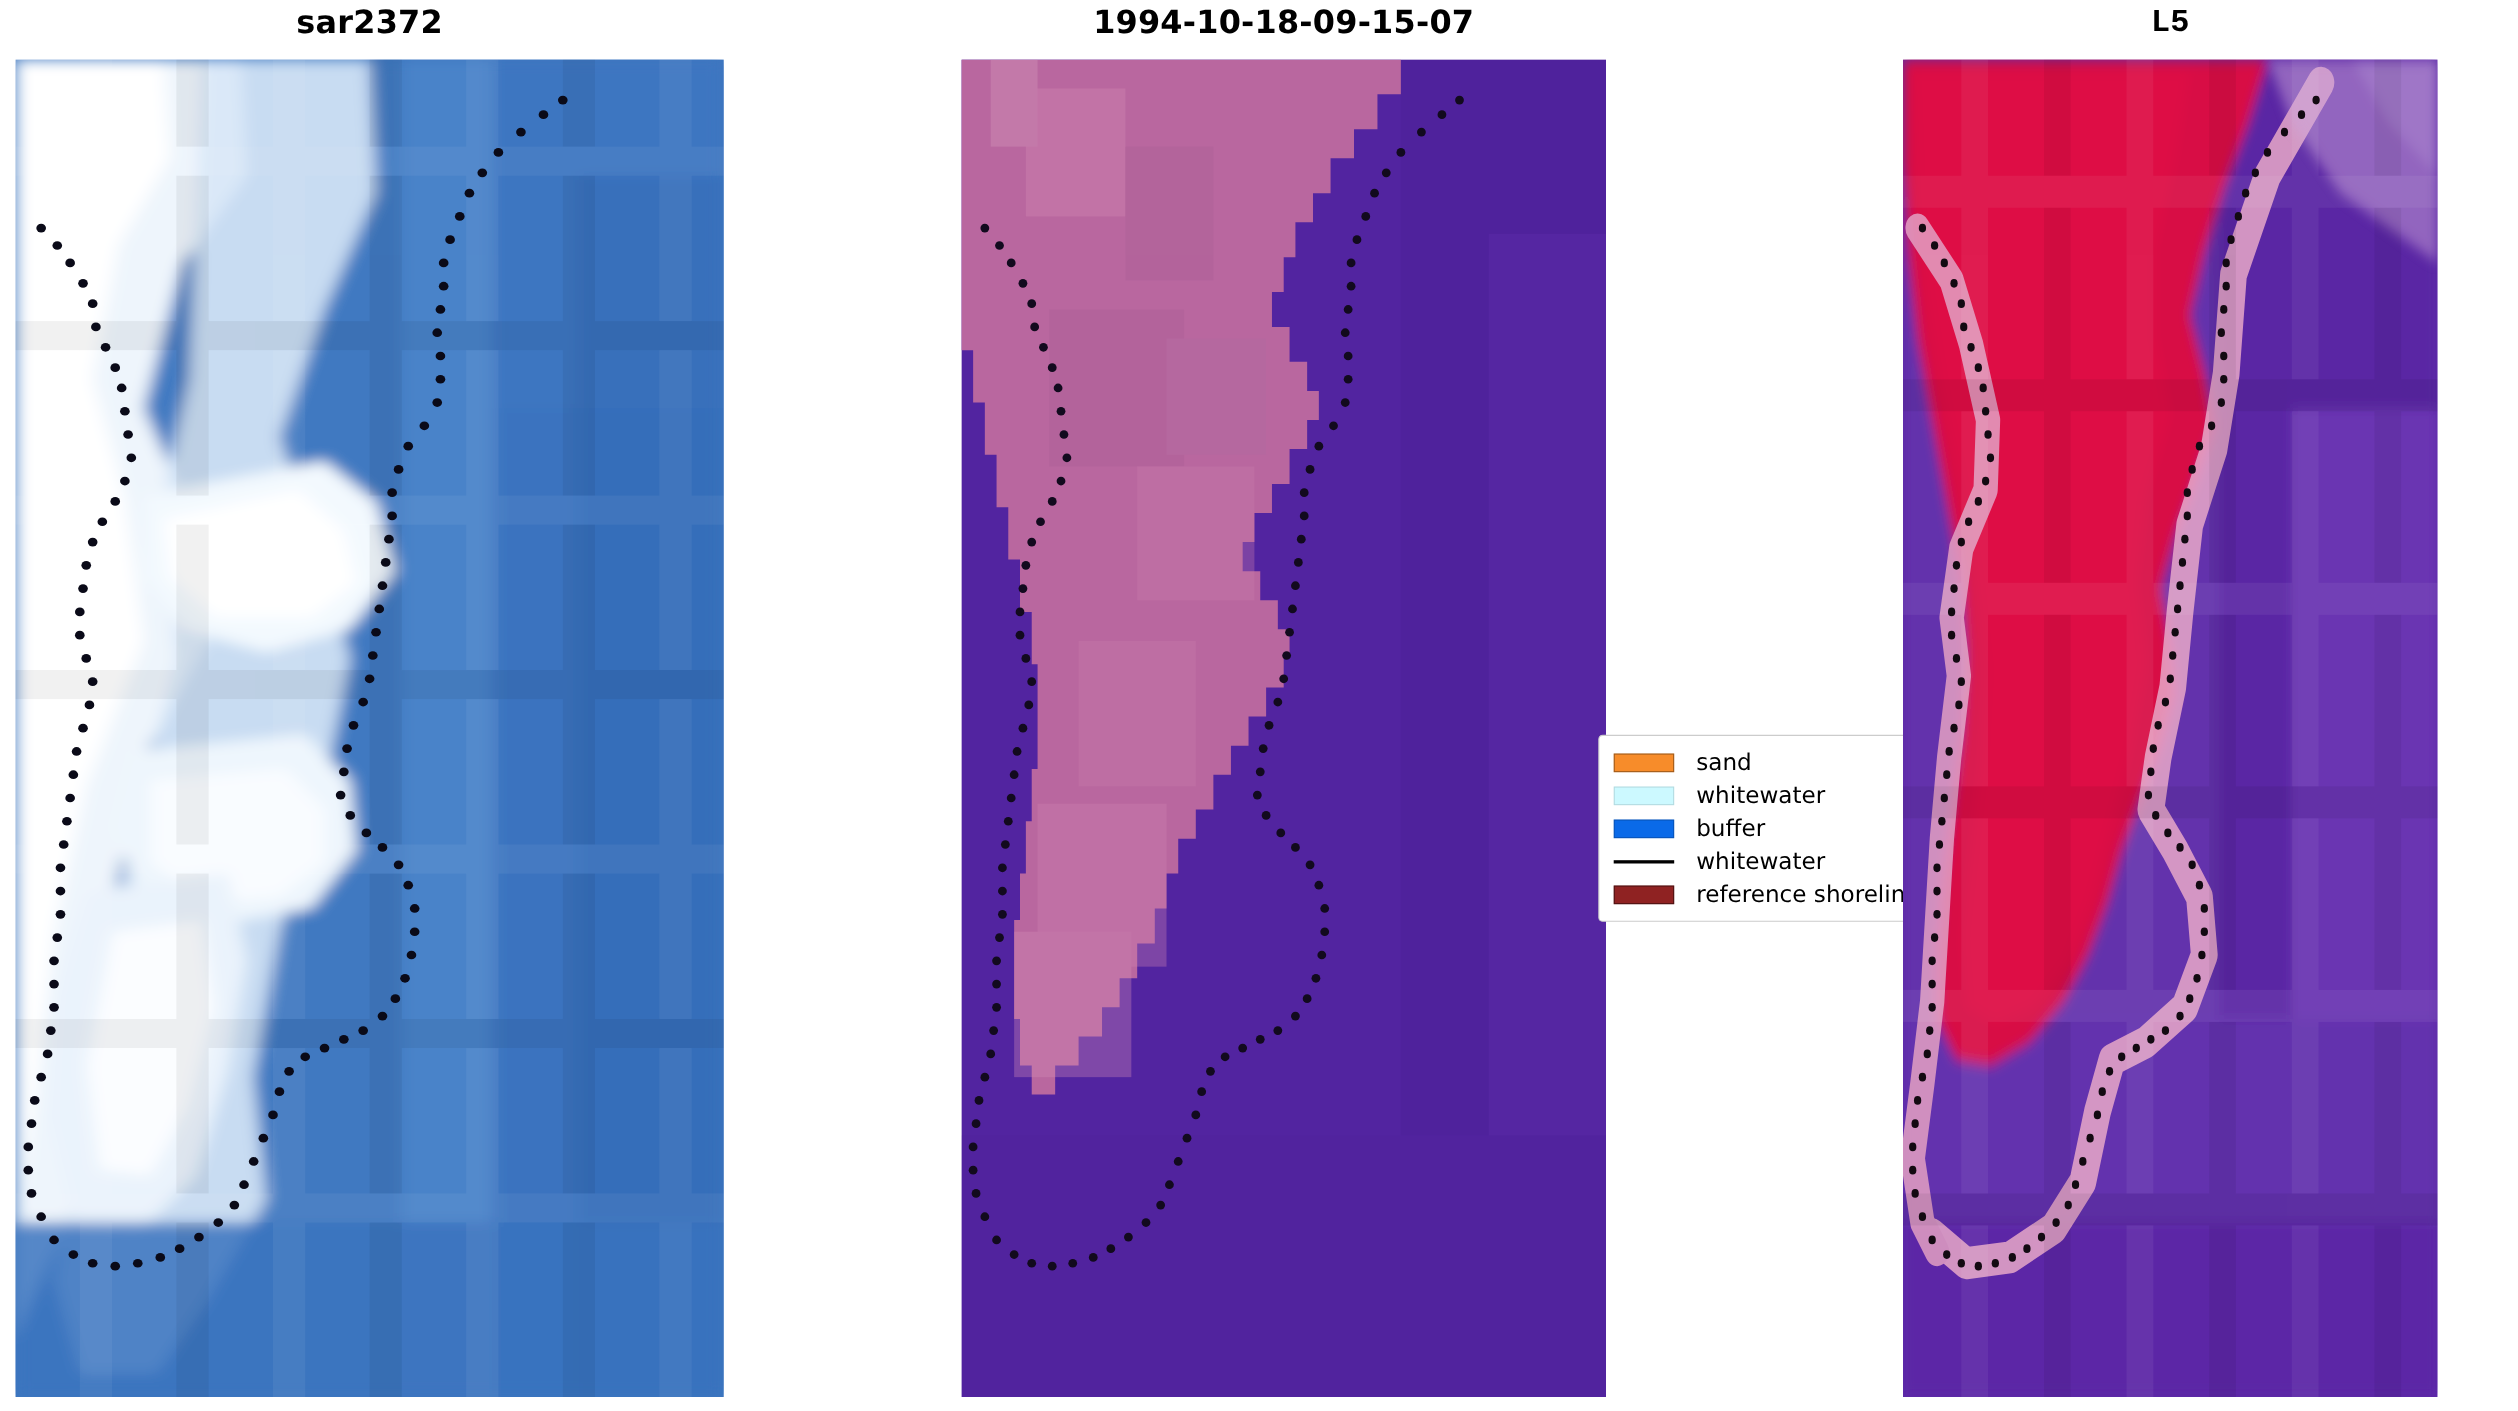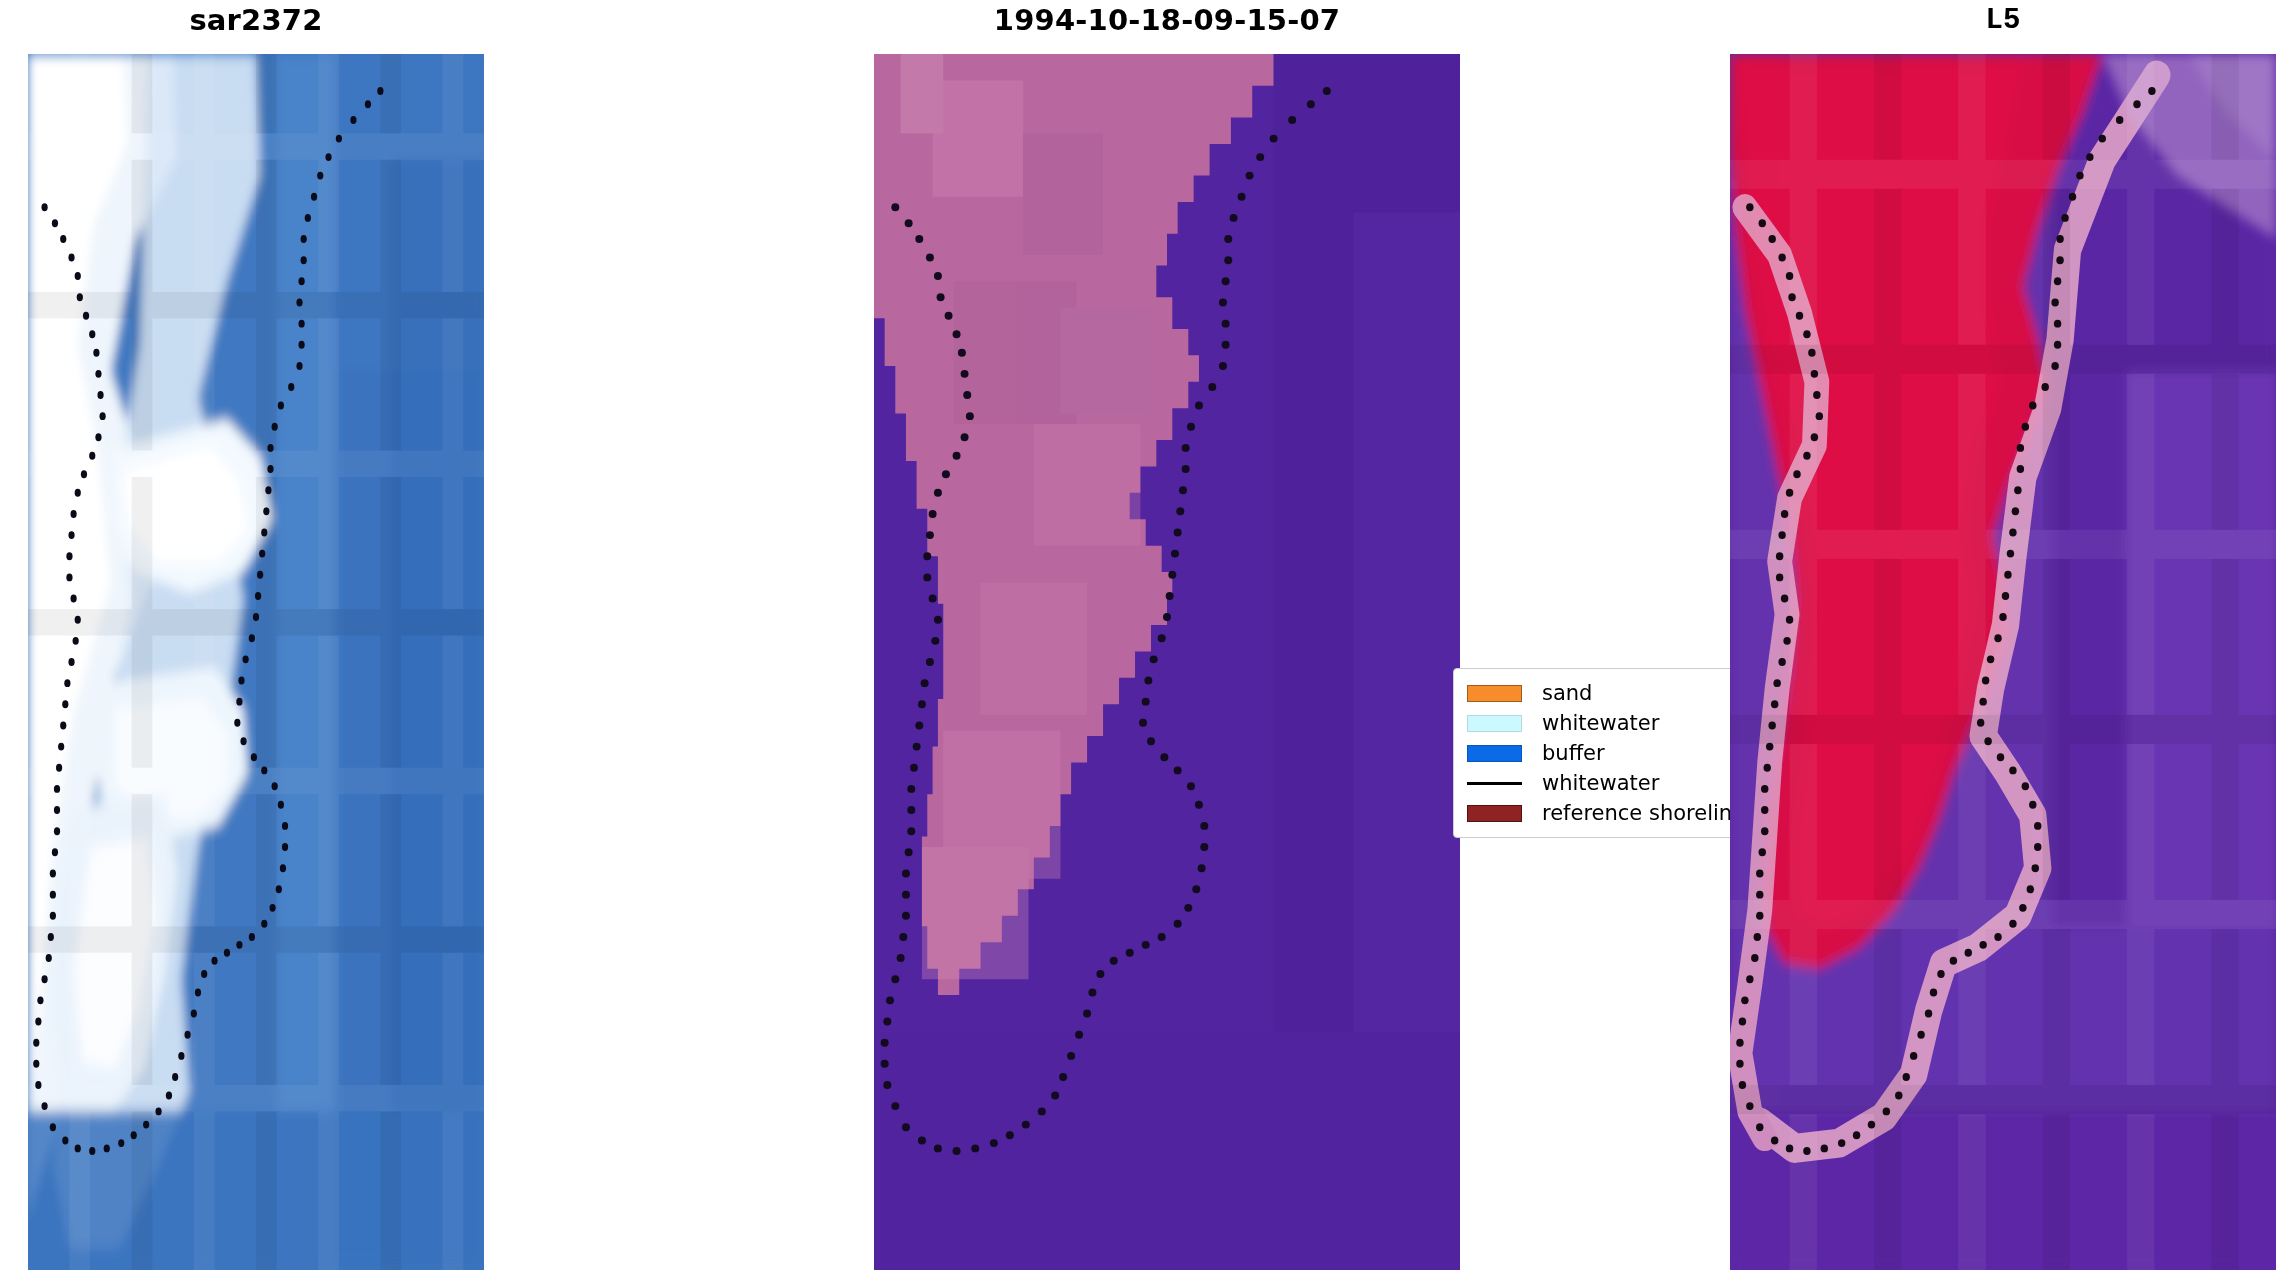--- a/index.html
+++ b/index.html
@@ -41,23 +41,23 @@
     white-space: nowrap;
   }
   .panel-canvas {
     position: absolute;
     left: 0; top: 0;
     width: 100%;
     height: 100%;
     display: block;
   }
 
-  #panel-sar   { left: 28px;   width: 456px; }
+  #panel-sar   { left: 14px;   width: 644px; }
   #panel-class { left: 874px;  width: 546px; padding-left: 40px; }
-  #panel-l5    { left: 1730px; width: 546px; font-family: Liberation Mono, monospace; }
+  #panel-l5    { left: 1730px; width: 486px; font-family: Liberation Mono, monospace; }
 
   
   #legend {
     position: absolute;
     left: 1453px;
     top: 668px;
     width: 310px;
     background: #ffffff;
     border: 1px solid #cccccc;
     border-radius: 4px;

